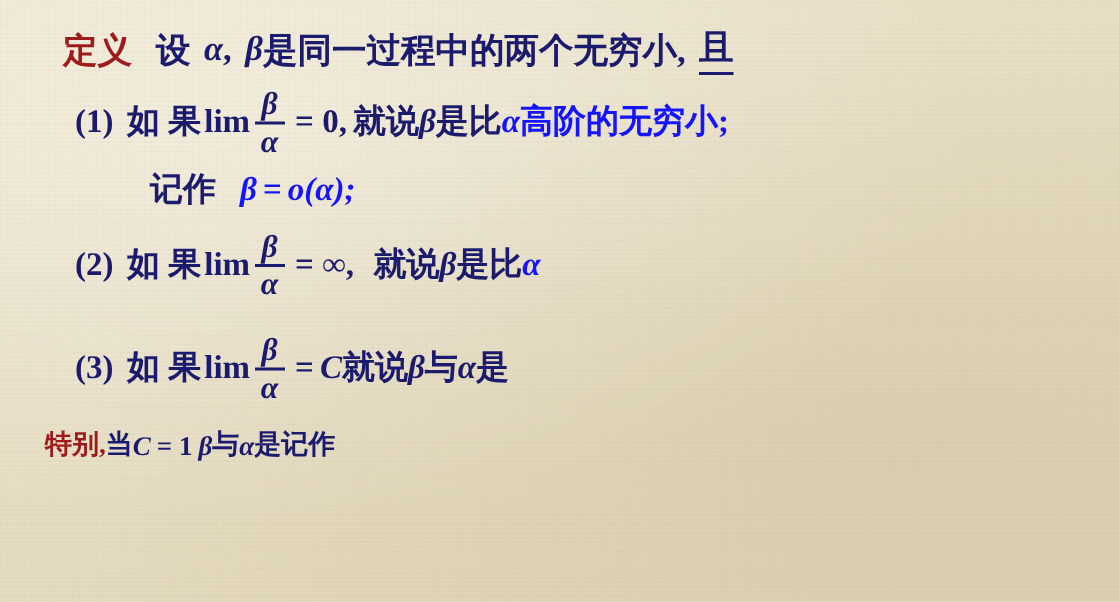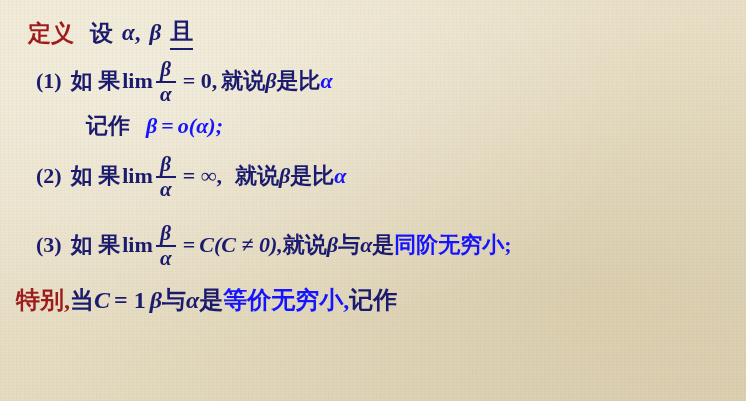--- a/index.html
+++ b/index.html
@@ -15,21 +15,21 @@
   }
   .slide {
     position: relative;
     width: 746px;
     height: 401px;
     background:
       radial-gradient(ellipse at 20% 20%, rgba(255,255,255,0.35), rgba(255,255,255,0) 60%),
       radial-gradient(ellipse at 80% 75%, rgba(210,195,160,0.45), rgba(255,255,255,0) 65%),
       linear-gradient(160deg, #eee6cf 0%, #e7dec5 45%, #ded3b6 100%);
     box-sizing: border-box;
-    padding: 10px 0;
+    padding: 10px 14px;
   }
   
   .grain {
     position: absolute;
     inset: 0;
     pointer-events: none;
     opacity: 0.22;
     background-image:
       repeating-linear-gradient(0deg, rgba(160,145,110,0.20) 0px, rgba(160,145,110,0.20) 1px, rgba(255,255,255,0) 1px, rgba(255,255,255,0) 3px),
       repeating-linear-gradient(90deg, rgba(160,145,110,0.16) 0px, rgba(160,145,110,0.16) 1px, rgba(255,255,255,0) 1px, rgba(255,255,255,0) 4px);
@@ -43,21 +43,21 @@
     display: flex;
     align-items: center;
     white-space: nowrap;
     font-weight: bold;
   }
   .l1 { font-size: 23px; margin: 6px 0 0 28px; }
   .l2 { font-size: 22px; margin: 8px 0 0 36px; }
   .l3 { font-size: 22px; margin: 6px 0 0 86px; }
   .l4 { font-size: 22px; margin: 12px 0 0 36px; }
   .l5 { font-size: 22px; margin: 22px 0 0 36px; }
-  .l6 { font-size: 24px; margin: 16px 0 0 16px; }
+  .l6 { font-size: 18px; margin: 16px 0 0 16px; align-items: flex-end; }
 
   .kw-red { color: #9e1b1b; }
   .hl { color: #1414ff; }
   .italic { font-style: italic; }
   .sp { display: inline-block; width: 9px; }
   .spw { display: inline-block; width: 16px; }
 
   
   .frac {
     display: inline-flex;
@@ -94,39 +94,41 @@
 
     <div class="line l1">
       <span class="kw-red">定义</span>
       <span class="spw"></span>
       <span>设</span>
       <span class="sp"></span>
       <span class="italic">α</span>
       <span>,</span>
       <span class="sp"></span>
       <span class="italic">β</span>
+      <span>是同一过程中的两个无穷小,</span>
       <span class="sp"></span>
       <span class="underline-seg">且</span>
     </div>
 
     <div class="line l2">
       <span>(1)</span>
       <span class="sp"></span>
       <span>如 果</span>
       <span class="lim">lim</span>
       <span class="frac">
         <span class="num">β</span>
         <span class="bar"></span>
         <span class="den">α</span>
       </span>
       <span class="op">= 0,</span>
       <span>就说</span>
       <span class="italic">β</span>
       <span>是比</span>
       <span class="italic hl">α</span>
+      <span class="hl">高阶的无穷小;</span>
     </div>
 
     <div class="line l3">
       <span>记作</span>
       <span class="spw"></span>
       <span class="italic hl">β</span>
       <span class="op hl">=</span>
       <span class="italic hl">o</span>
       <span class="italic hl">(α);</span>
     </div>
@@ -154,37 +156,34 @@
       <span class="sp"></span>
       <span>如 果</span>
       <span class="lim">lim</span>
       <span class="frac">
         <span class="num">β</span>
         <span class="bar"></span>
         <span class="den">α</span>
       </span>
       <span class="op">=</span>
       <span class="italic">C</span>
-      <span class="italic">(C ≠ 0),</span>
       <span>就说</span>
       <span class="italic">β</span>
       <span>与</span>
       <span class="italic">α</span>
       <span>是</span>
-      <span class="hl">同阶无穷小;</span>
     </div>
 
     <div class="line l6">
       <span class="kw-red">特别,</span>
       <span>当</span>
       <span class="italic">C</span>
       <span class="op">= 1</span>
       <span class="italic">β</span>
       <span>与</span>
       <span class="italic">α</span>
       <span>是</span>
-      <span class="hl">等价无穷小,</span>
       <span>记作</span>
       <span class="sp"></span>
     </div>
 
   </div>
 </div>
 
 </body></html>

